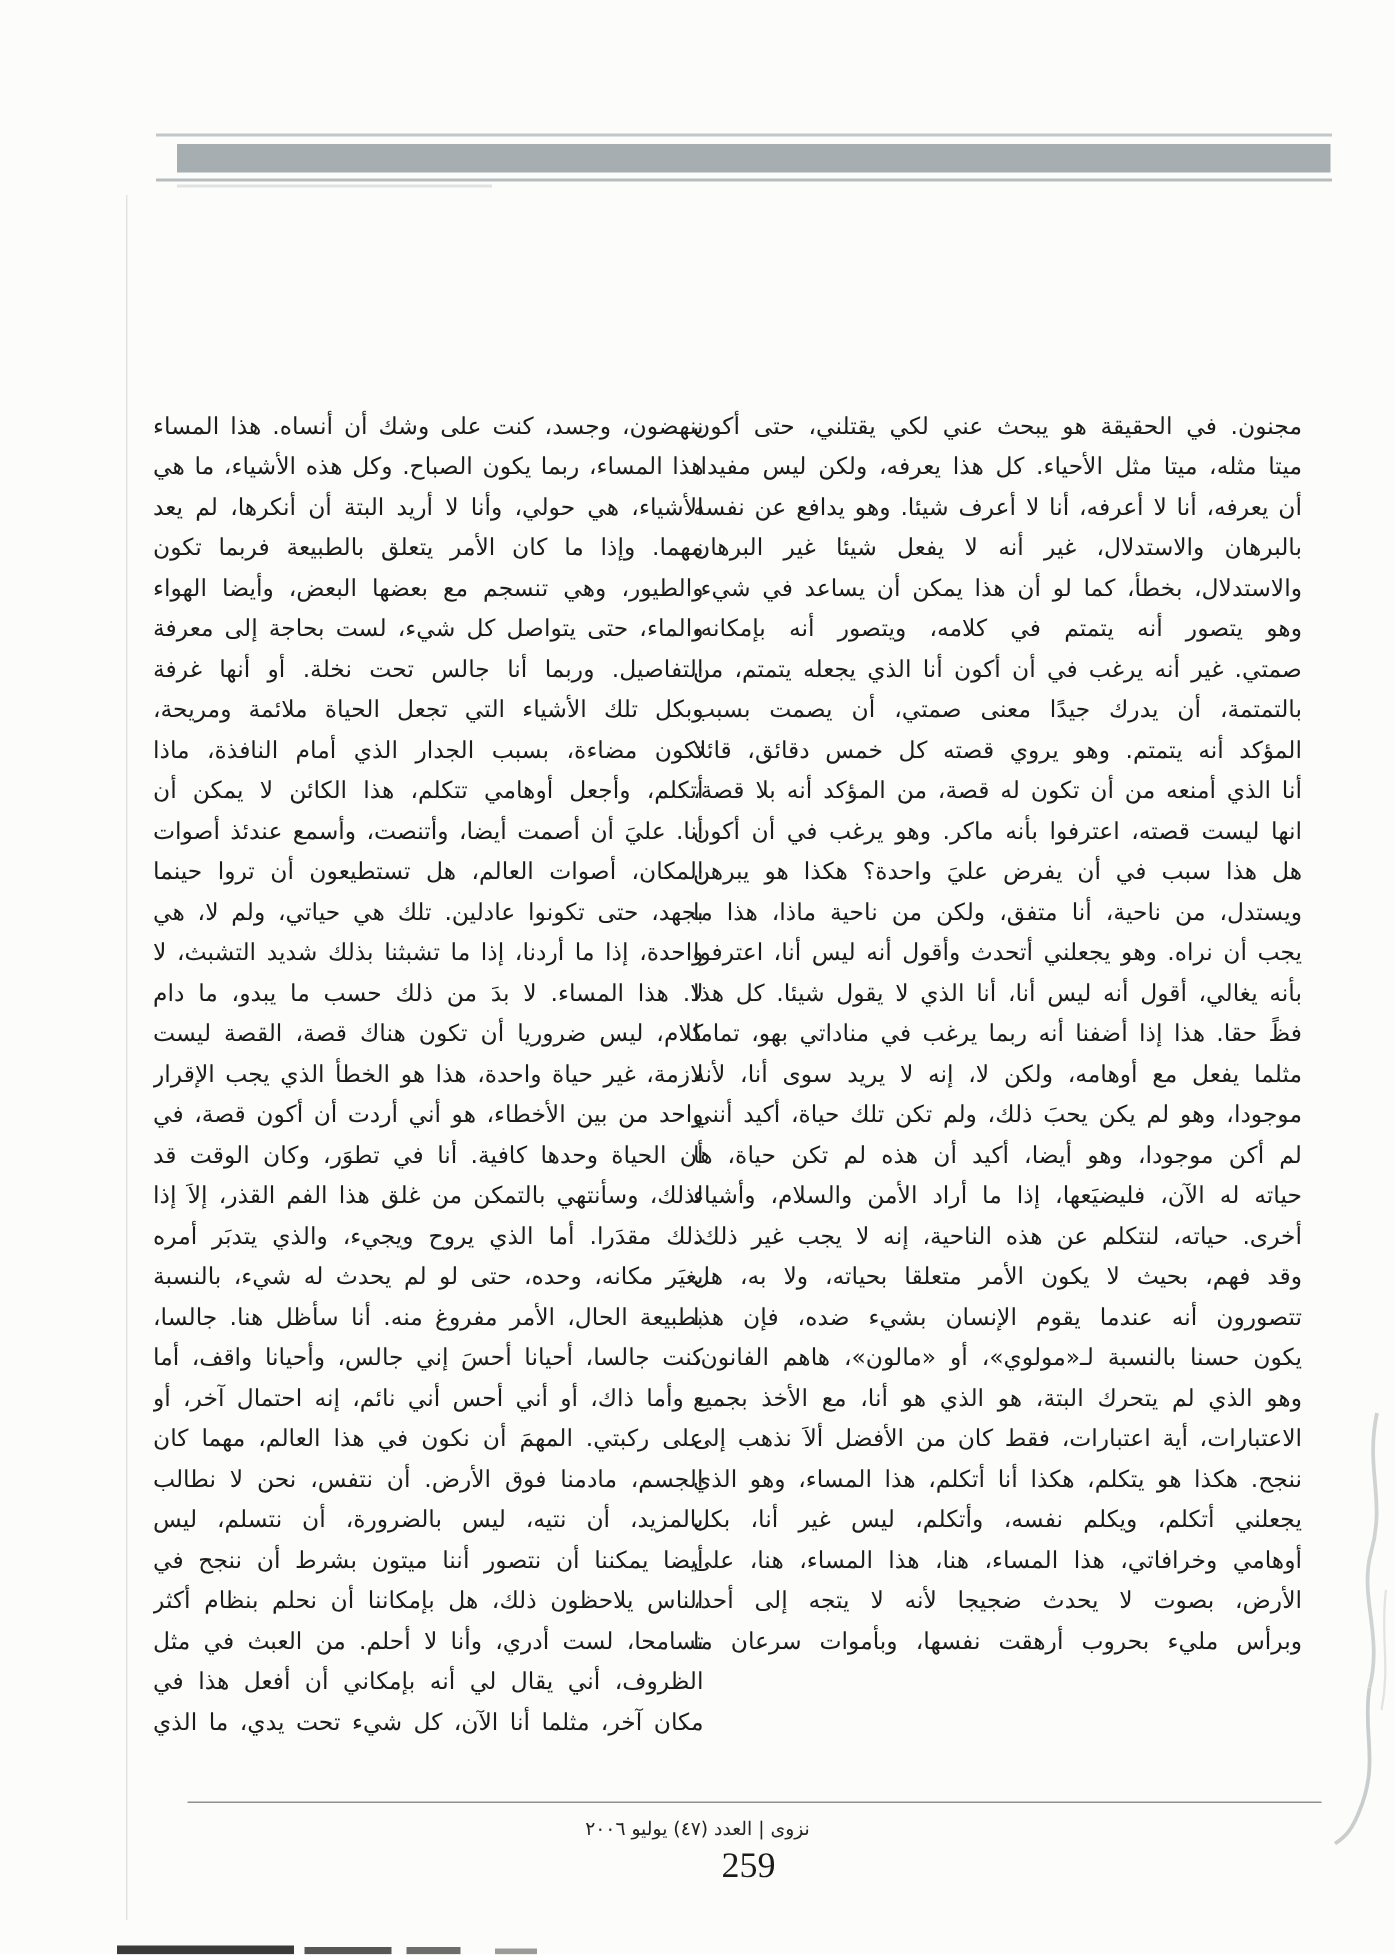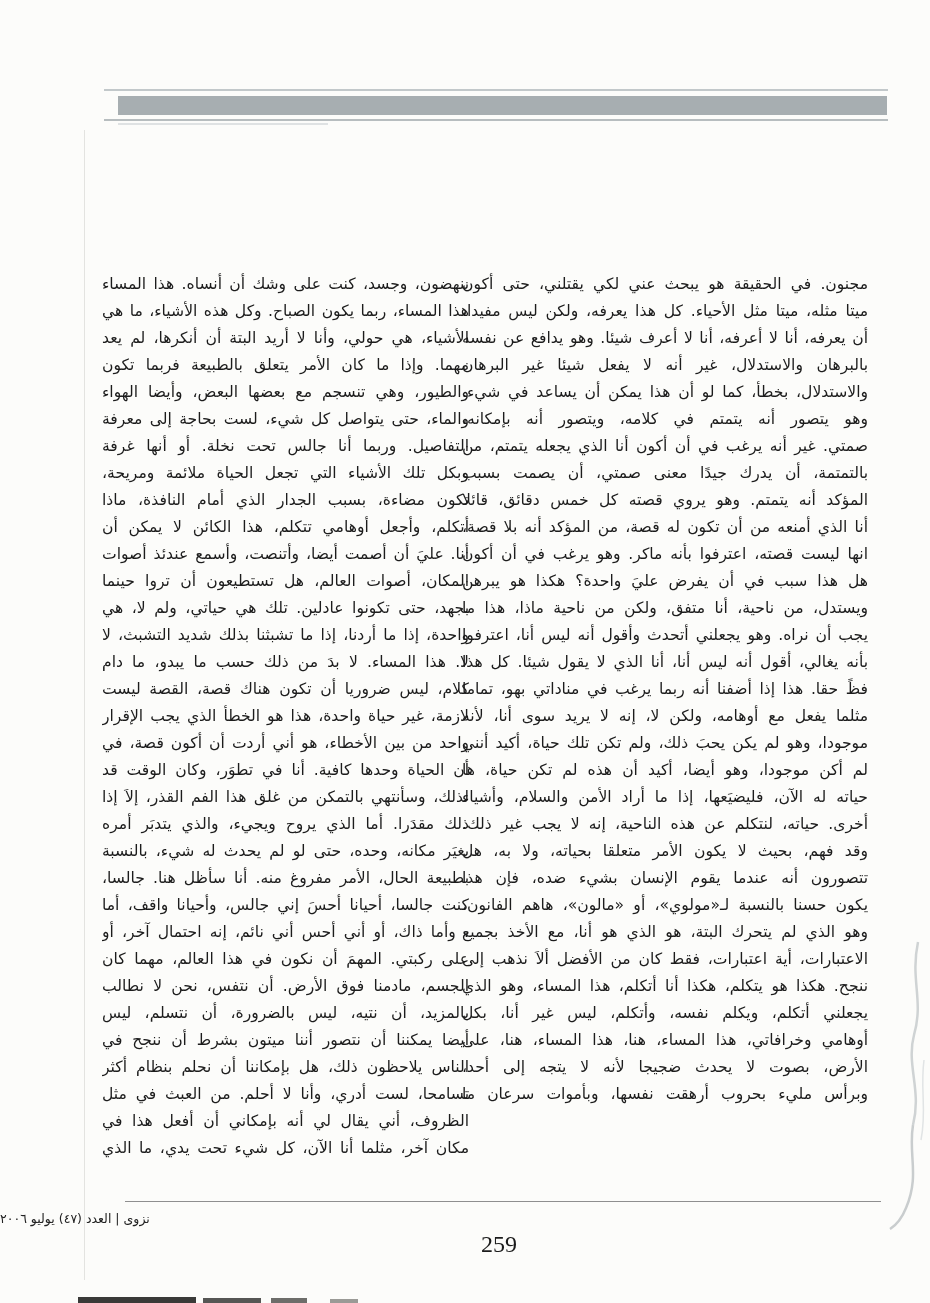--- a/index.html
+++ b/index.html
@@ -32,21 +32,21 @@
     overflow:hidden;
     text-align:justify;
     text-align-last:justify;
     word-spacing:1px;
   }
 
   
   .footer-rule{position:absolute;left:125px;top:1201px;width:756px;height:1px;background:#8f8f8f;}
   .footer-text{
     position:absolute;left:0;top:1211px;width:100%;
-    direction:rtl;text-align:left;
+    direction:rtl;text-align:center;
     font-size:12.5px;color:#222;
     letter-spacing:.5px;
   }
   .page-number{
     position:absolute;left:0;top:1231px;width:100%;
     text-align:center;
     font-family:"Liberation Serif","DejaVu Serif",serif;
     font-size:24px;color:#1b1b1b;padding-left:34px;
   }
 

